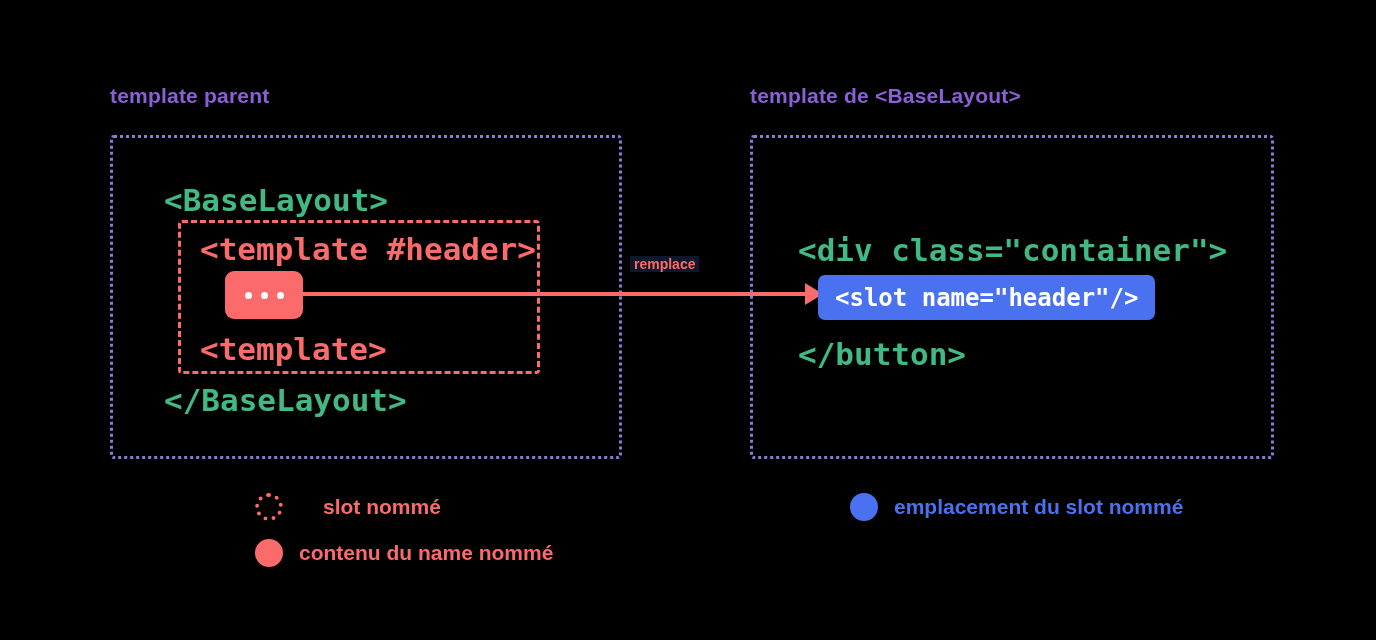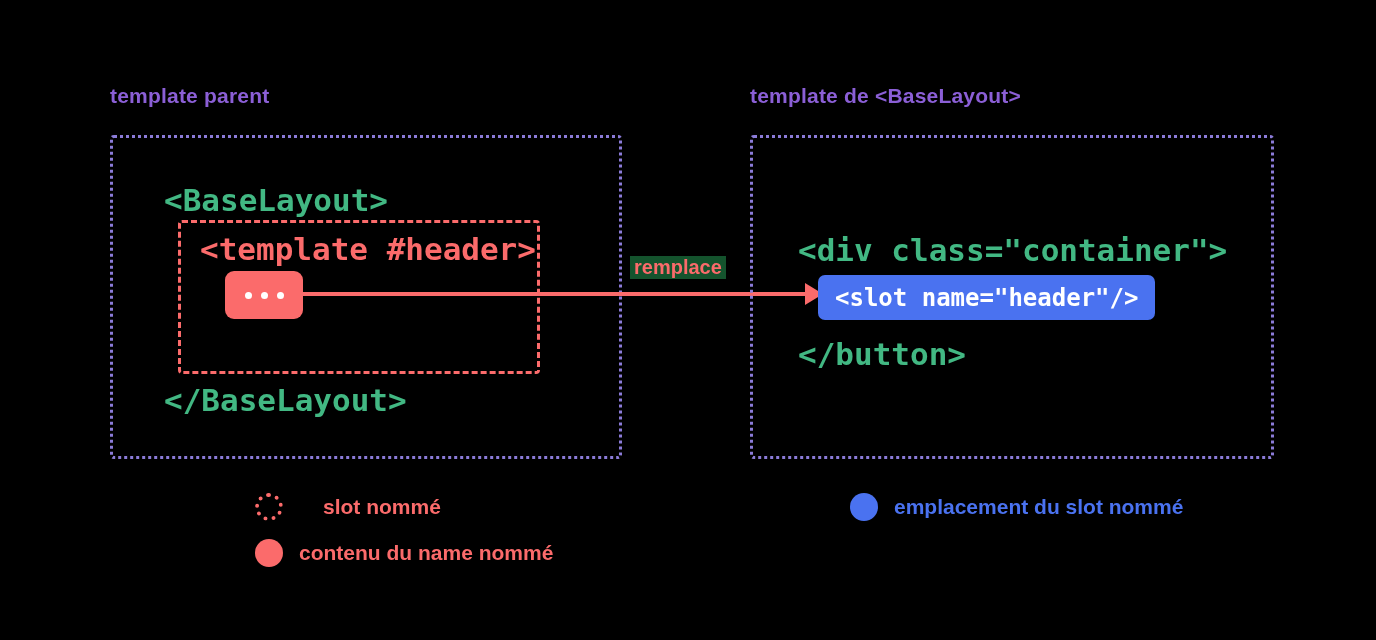--- a/index.html
+++ b/index.html
@@ -120,23 +120,23 @@
     border-top: 11px solid transparent;
     border-bottom: 11px solid transparent;
     border-left: 18px solid #FB6B6B;
   }
   .arrow-label {
     position: absolute;
     left: 630px;
     top: 256px;
     font-family: "Liberation Sans", sans-serif;
     font-weight: bold;
-    font-size: 20px;
+    font-size: 14px;
     color: #FB6B6B;
-    background: #14532d;
+    background: #0f172a;
     padding: 0 4px;
     white-space: nowrap;
   }
 
   
   .slot-chip {
     position: absolute;
     left: 818px;
     top: 275px;
     height: 45px;
@@ -206,20 +206,21 @@
   <div class="slot-dashed-box"></div>
 
   <div class="code coral c-tpl-header">&lt;template #header&gt;</div>
 
   <div class="dots-chip">
     <span class="dot"></span>
     <span class="dot"></span>
     <span class="dot"></span>
   </div>
 
+  <div class="code coral c-tpl-close">&lt;template&gt;</div>
 
   <div class="code green c-base-close">&lt;/BaseLayout&gt;</div>
 
   <div class="arrow-line"></div>
   <div class="arrow-head"></div>
   <div class="arrow-label">remplace</div>
 
   <div class="panel-title right">template de &lt;BaseLayout&gt;</div>
 
   <div class="panel-box right"></div>

